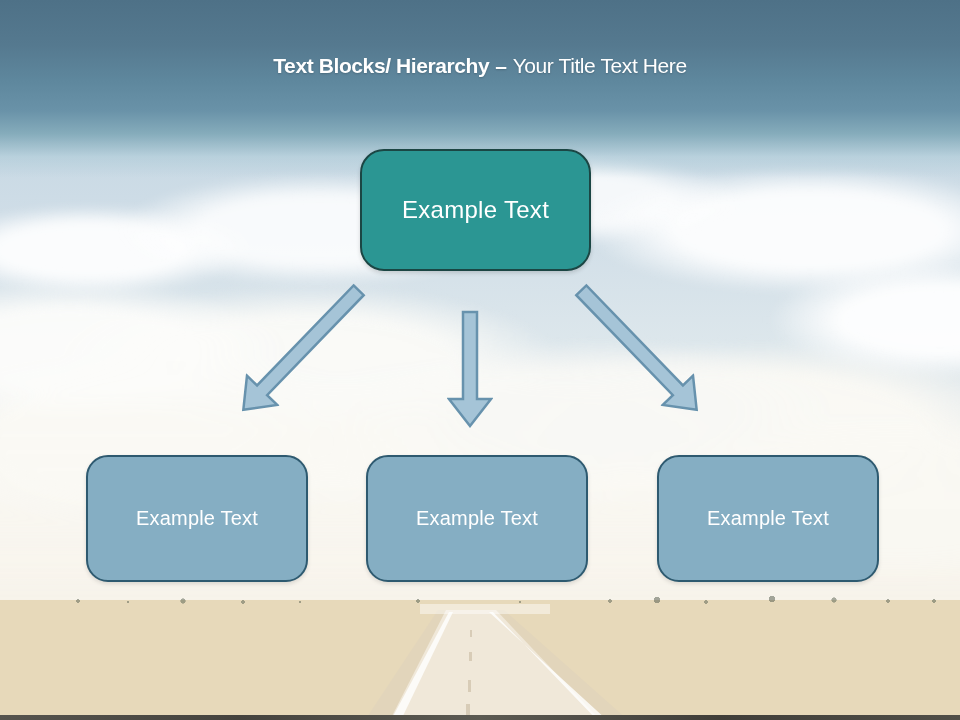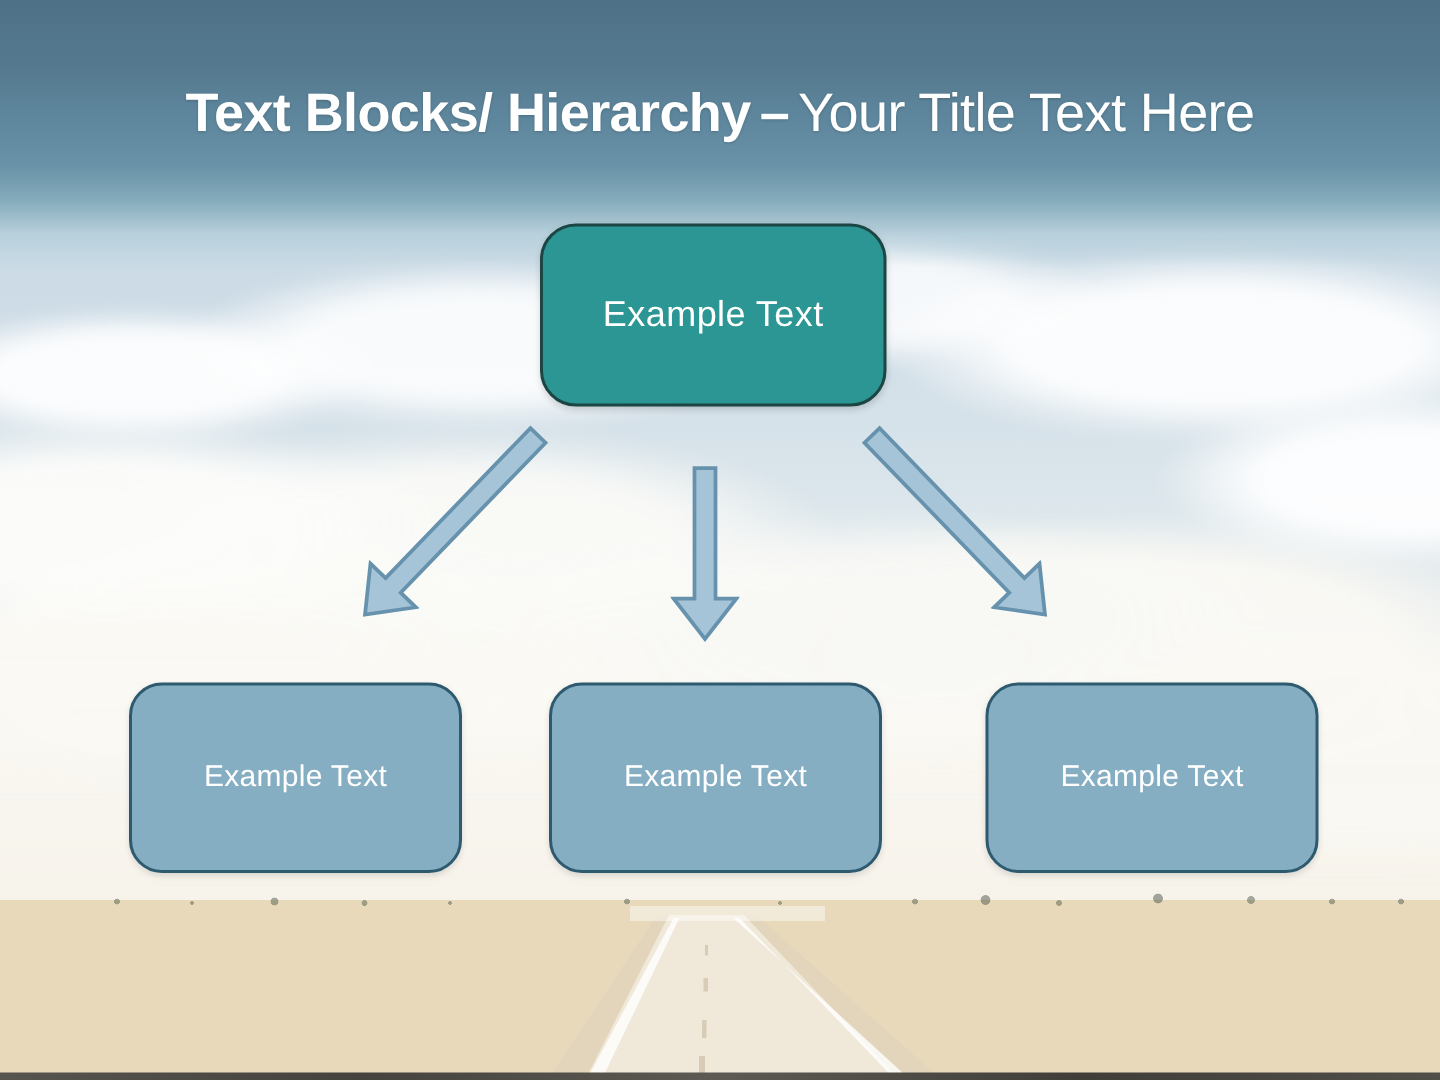--- a/index.html
+++ b/index.html
@@ -59,21 +59,21 @@
     background:linear-gradient(90deg,#56544e,#45433e 25%,#5c5a52 50%,#403e39 75%,#514f48);
   }
   
   .header-band{
     position:absolute;left:0;top:0;width:960px;height:178px;
     background:linear-gradient(180deg,#4e7187 0%,#55798f 25%,#5e879d 45%,#6992a8 62%,
       rgba(122,164,180,.85) 75%, rgba(165,198,211,.45) 88%, rgba(205,225,234,0) 100%);
   }
   .slide-title{
     position:absolute;left:0;top:54px;width:960px;text-align:center;
-    color:#fff;font-size:36px;letter-spacing:-.4px;white-space:nowrap;
+    color:#fff;font-size:21px;letter-spacing:-.4px;white-space:nowrap;
     text-shadow:0 1px 2px rgba(0,0,0,.18);
   }
   .slide-title .t-bold{font-weight:bold;}
   .slide-title .t-dash{font-weight:bold;padding:0 6px;}
   .slide-title .t-reg{font-weight:400;}
   
   .root-box{
     position:absolute;left:360px;top:149px;width:227px;height:118px;
     background:#2b9693;border:2.5px solid #1b4644;border-radius:24px;
     display:flex;align-items:center;justify-content:center;

